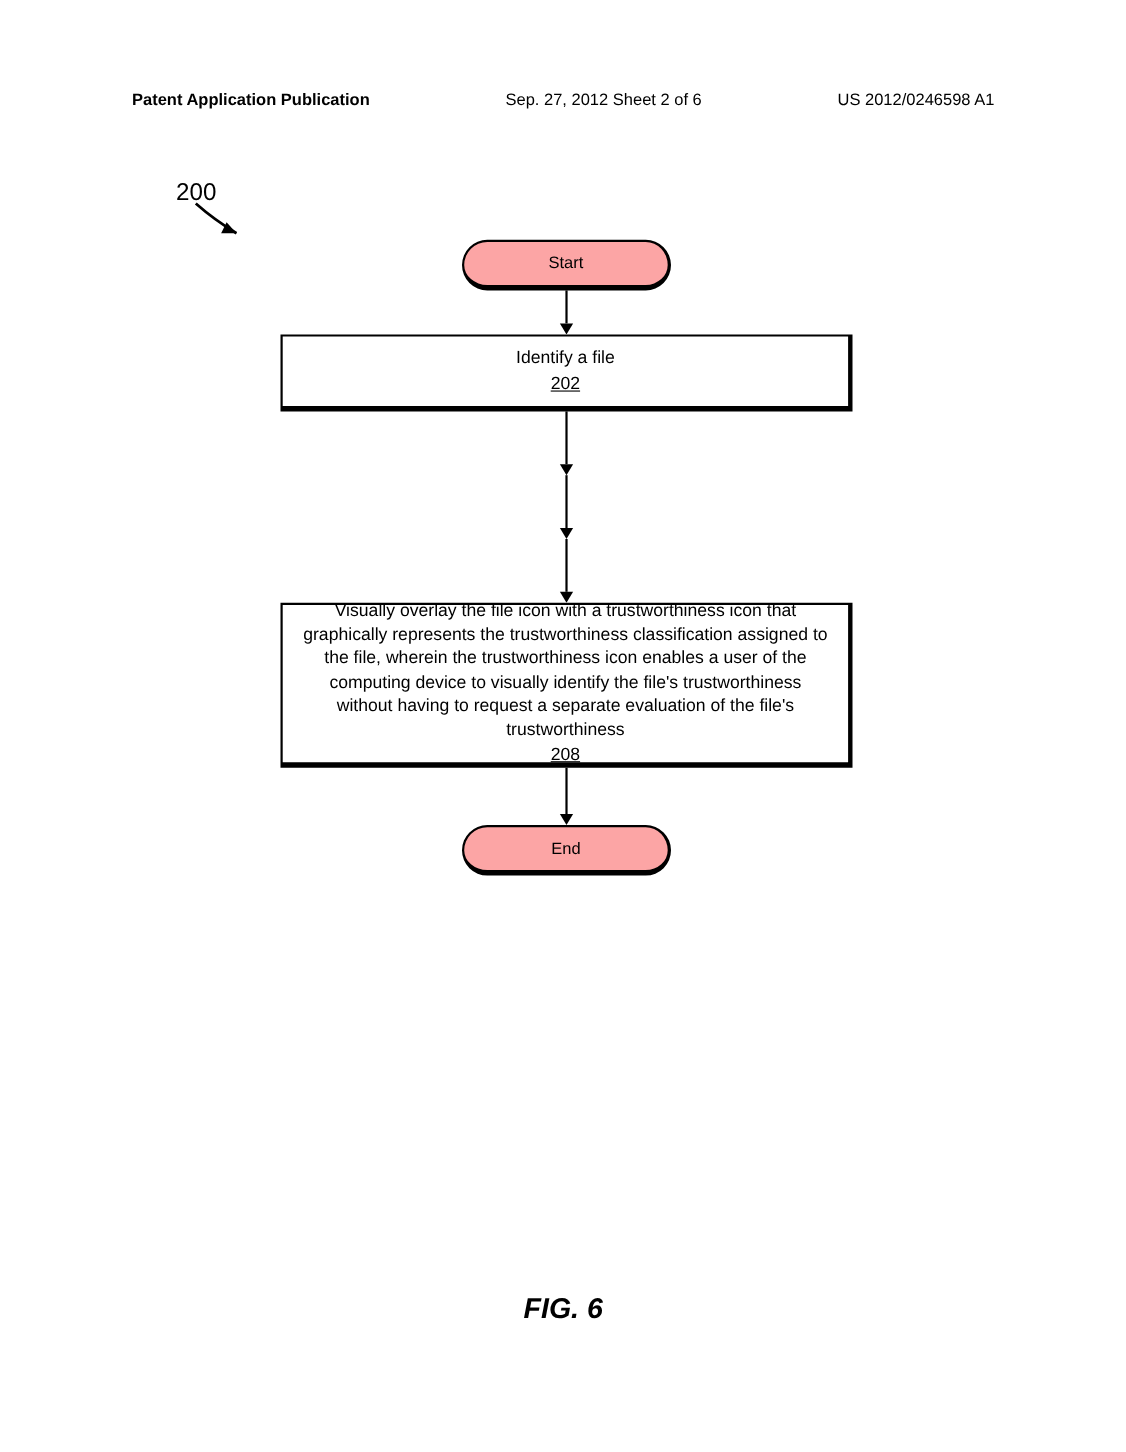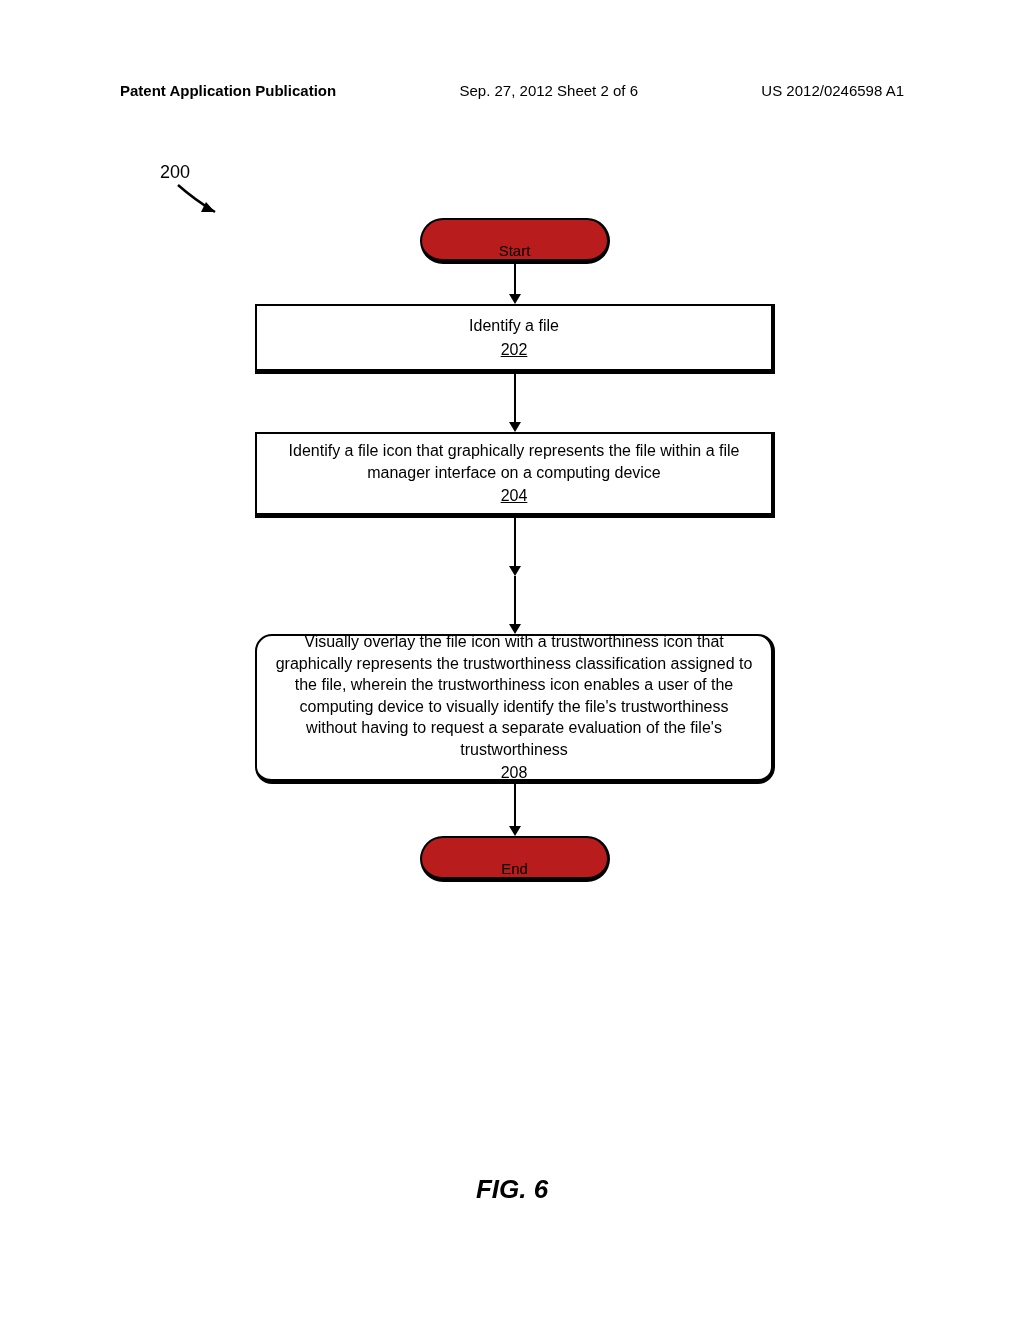--- a/index.html
+++ b/index.html
@@ -31,21 +31,21 @@
   .header .center {
     font-weight: normal;
   }
   .header .right {
     font-weight: normal;
   }
   .ref-num {
     position: absolute;
     top: 162px;
     left: 160px;
-    font-size: 18px;
+    font-size: 22px;
     text-align: center;
   }
   .curved-arrow {
     position: absolute;
     top: 182px;
     left: 173px;
     width: 60px;
     height: 42px;
   }
   .diagram {
@@ -56,26 +56,26 @@
     display: flex;
     flex-direction: column;
     align-items: center;
   }
   .terminator {
     width: 190px;
     height: 46px;
     border: 2px solid #000;
     border-radius: 23px;
     display: flex;
-    align-items: flex-end;
+    align-items: center;
     justify-content: center;
     font-size: 15px;
     border-bottom-width: 5px;
     border-right-width: 3px;
-    background: #b91c1c;
+    background: #fca5a5;
   }
   .arrow-down {
     display: flex;
     flex-direction: column;
     align-items: center;
   }
   .arrow-line {
     width: 2px;
     background: #000;
   }
@@ -147,37 +147,33 @@
   <div class="process-box" style="height:70px;">
     <div>Identify a file</div>
     <div class="step-num">202</div>
   </div>
 
   <div class="arrow-down">
     <div class="arrow-line" style="height:48px;"></div>
     <div class="arrow-head"></div>
   </div>
 
-  <div class="process-box" style="height:86px;">
-    <div>Identify a file icon that graphically represents the file within a file manager interface on a computing device</div>
-    <div class="step-num">204</div>
-  </div>
 
   <div class="arrow-down">
     <div class="arrow-line" style="height:48px;"></div>
     <div class="arrow-head"></div>
   </div>
 
 
   <div class="arrow-down">
     <div class="arrow-line" style="height:48px;"></div>
     <div class="arrow-head"></div>
   </div>
 
-  <div class="process-box" style="height:150px;border-radius:17px;">
+  <div class="process-box" style="height:150px;">
     <div>Visually overlay the file icon with a trustworthiness icon that graphically represents the trustworthiness classification assigned to the file, wherein the trustworthiness icon enables a user of the computing device to visually identify the file's trustworthiness without having to request a separate evaluation of the file's trustworthiness</div>
     <div class="step-num">208</div>
   </div>
 
   <div class="arrow-down">
     <div class="arrow-line" style="height:42px;"></div>
     <div class="arrow-head"></div>
   </div>
 
   <div class="terminator">

